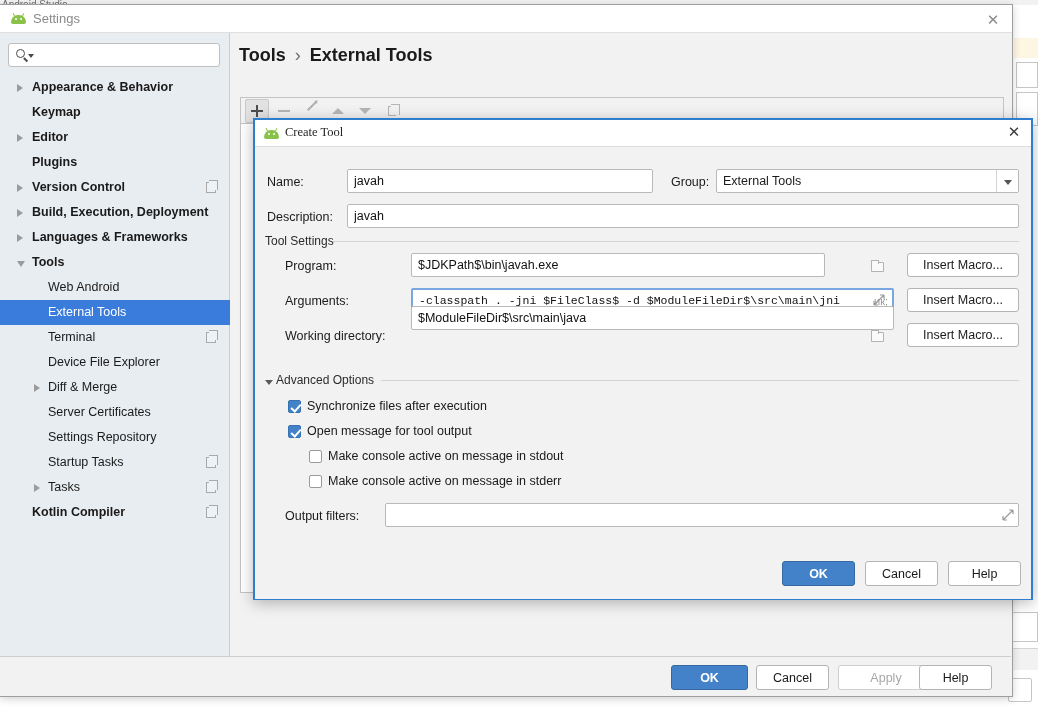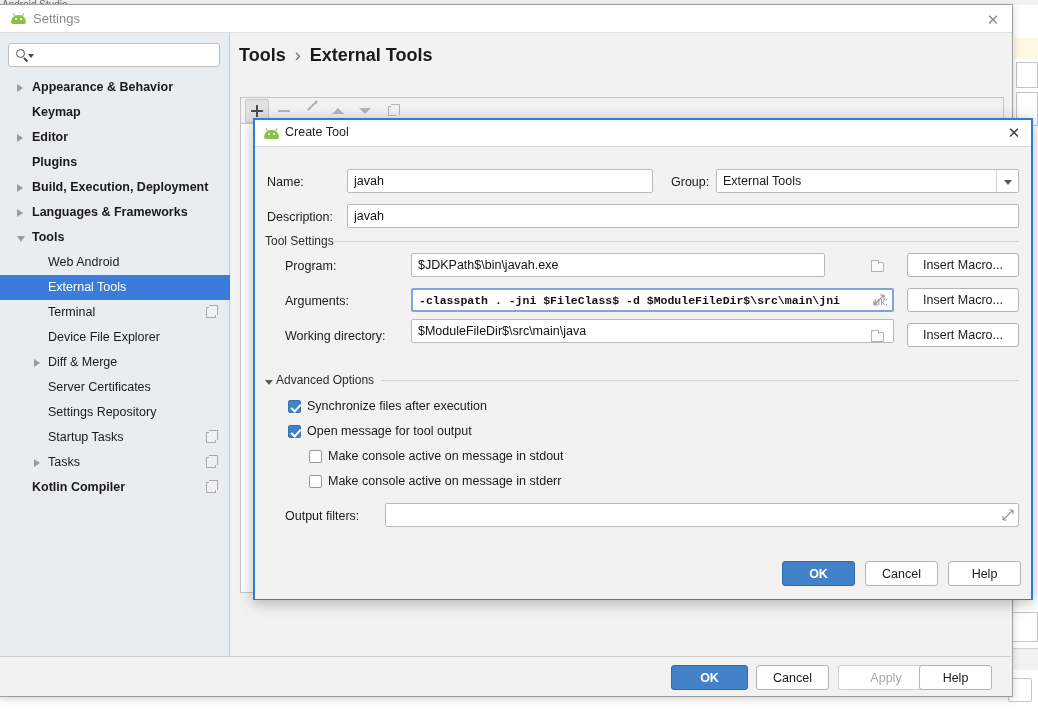--- a/index.html
+++ b/index.html
@@ -292,20 +292,21 @@
     left: 253px; top: 118px;
     width: 780px; height: 482px;
     background: #f2f2f2;
     border: 2px solid #2f7dce;
     box-shadow: 0 3px 14px rgba(0,0,0,.28);
   }
   #ct-titlebar {
     position: relative; height: 27px;
     background: #ffffff;
     border-bottom: 1px solid #dcdcdc;
+    font-family: Liberation Serif, serif;
   }
   #ct-titlebar .title-text {
     position: absolute; left: 30px; top: 5px;
     font-size: 12.5px; color: #1f1f1f;
   }
   #ct-close {
     position: absolute; right: 8px; top: 4px;
     width: 18px; height: 18px;
     color: #3a3a3a; font-size: 15px; line-height: 17px; text-align: center;
     cursor: pointer;
@@ -318,21 +319,21 @@
     height: 24px;
     background: #ffffff;
     border: 1px solid #b9b9b9;
     border-radius: 2px;
     font-family: "Liberation Sans", sans-serif;
     font-size: 12.5px;
     color: #111111;
     padding: 0 6px;
     outline: none;
   }
-  .tf.focused { border: 2px solid #7aa7e0; font-weight: bold; }
+  .tf.focused { border: 2px solid #7aa7e0; }
   .tf.mono { font-family: "Liberation Mono", monospace; font-size: 11.5px; }
 
   .combo {
     position: absolute; height: 24px;
     background: #ffffff; border: 1px solid #b9b9b9; border-radius: 2px;
   }
   .combo .val { position: absolute; left: 6px; top: 4px; font-size: 12.5px; }
   .combo .arrowbox {
     position: absolute; right: 0; top: 0; width: 22px; height: 22px;
     border-left: 1px solid #d4d4d4; background: #ffffff;
@@ -447,20 +448,25 @@
           </div>
           <div class="tree-row lvl0">
             <span class="lbl">Keymap</span>
           </div>
           <div class="tree-row lvl0">
             <span class="arrow closed lvl0"></span>
             <span class="lbl">Editor</span>
           </div>
           <div class="tree-row lvl0">
             <span class="lbl">Plugins</span>
+          </div>
+          <div class="tree-row lvl0">
+            <span class="arrow closed lvl0"></span>
+            <span class="lbl">Version Control</span>
+            <span class="copy-badge"></span>
           </div>
           <div class="tree-row lvl0">
             <span class="arrow closed lvl0"></span>
             <span class="lbl">Build, Execution, Deployment</span>
           </div>
           <div class="tree-row lvl0">
             <span class="arrow closed lvl0"></span>
             <span class="lbl">Languages &amp; Frameworks</span>
           </div>
           <div class="tree-row lvl0">
@@ -585,21 +591,21 @@
 
     <span class="fl" style="left:30px; top:147px;">Arguments:</span>
     <input class="tf mono focused" style="left: 156px; top: 141px; width: 483px;" type="text" value="-classpath . -jni $FileClass$ -d $ModuleFileDir$\src\main\jni">
     <span class="expand-ic" style="left:619px; top:149px;">	ик;</span>
     <svg style="position:absolute; left:618px; top:147px;" width="12" height="12" viewBox="0 0 12 12">
       <path d="M11 1 L6 6 M11 1 L11 5 M11 1 L7 1 M1 11 L6 6 M1 11 L1 7 M1 11 L5 11" stroke="#9a9a9a" stroke-width="1.2" fill="none"></path>
     </svg>
     <button class="btn" style="left:652px; top:141px; width:112px; height:24px;">Insert Macro...</button>
 
     <span class="fl" style="left:30px; top:182px;">Working directory:</span>
-    <input class="tf" style="left: 156px; top: 172px; width: 483px;" type="text" value="$ModuleFileDir$\src\main\java">
+    <input class="tf" style="left: 156px; top: 159px; width: 483px;" type="text" value="$ModuleFileDir$\src\main\java">
     <span class="folder-ic" style="left:616px; top:185px;"></span>
     <button class="btn" style="left:652px; top:176px; width:112px; height:24px;">Insert Macro...</button>
 
     <span class="tw-arrow" style="left:10px; top:233px;"></span>
     <span class="grp-label" style="left:21px; top:226px;">Advanced Options</span>
     <div class="grpbox-line" style="left:126px; top:233px; width:638px;"></div>
 
     <div class="chk on" style="left:33px; top:253px;"></div>
     <span class="chk-label" style="left:52px; top:252px;">Synchronize files after execution</span>
 

